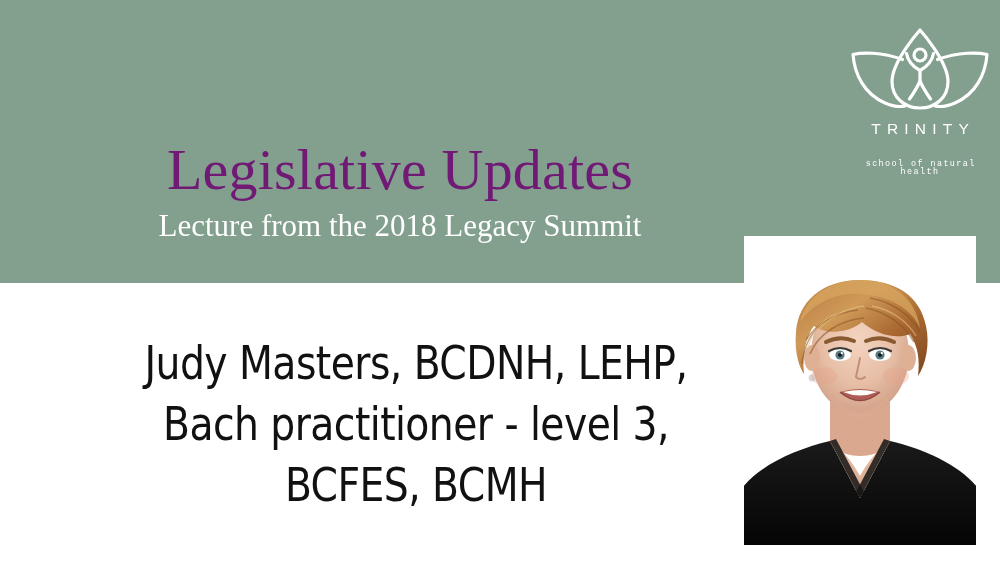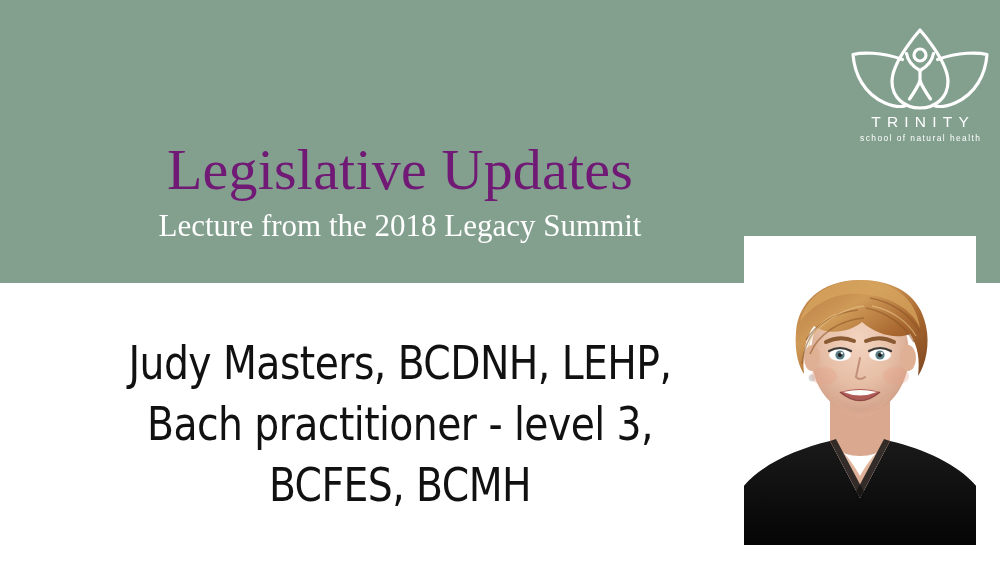--- a/index.html
+++ b/index.html
@@ -79,36 +79,37 @@
     display: block;
   }
   .logo-wordmark {
     font-family: "Liberation Sans", sans-serif;
     font-size: 15.5px;
     font-weight: 400;
     color: #ffffff;
     letter-spacing: 6.2px;
     text-indent: 6.2px;
     line-height: 1;
+    margin-top: 7px;
   }
   .logo-tagline {
-    font-family: Liberation Sans, sans-serif;
+    font-family: Liberation Mono, monospace;
     font-size: 8.4px;
     font-weight: 400;
     color: #ffffff;
     letter-spacing: 1.45px;
     text-indent: 1.45px;
     line-height: 1;
-    margin-top: 4px;
+    margin-top: 23px;
   }
 
   
   .presenter-block {
     position: absolute;
-    left: 0;
+    left: 16px;
     top: 332px;
     width: 800px;
     text-align: center;
     z-index: 3;
   }
   .presenter-name {
     font-family: "DejaVu Sans Condensed", "Liberation Sans Narrow", "Liberation Sans", sans-serif;
     font-size: 47px;
     line-height: 1.30;
     font-weight: 400;

